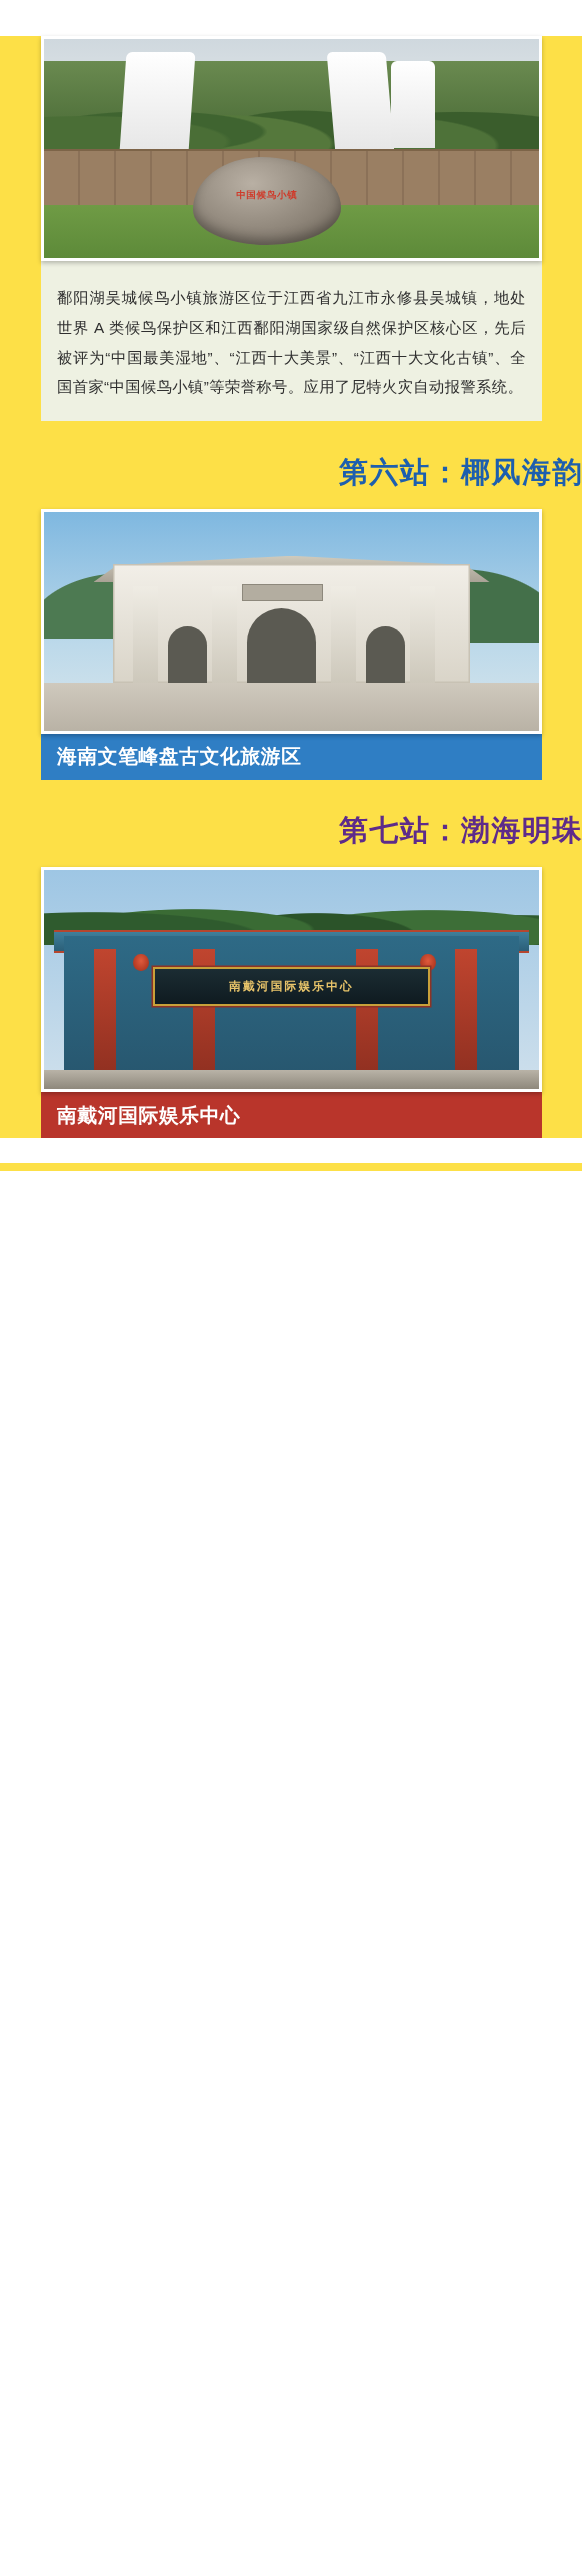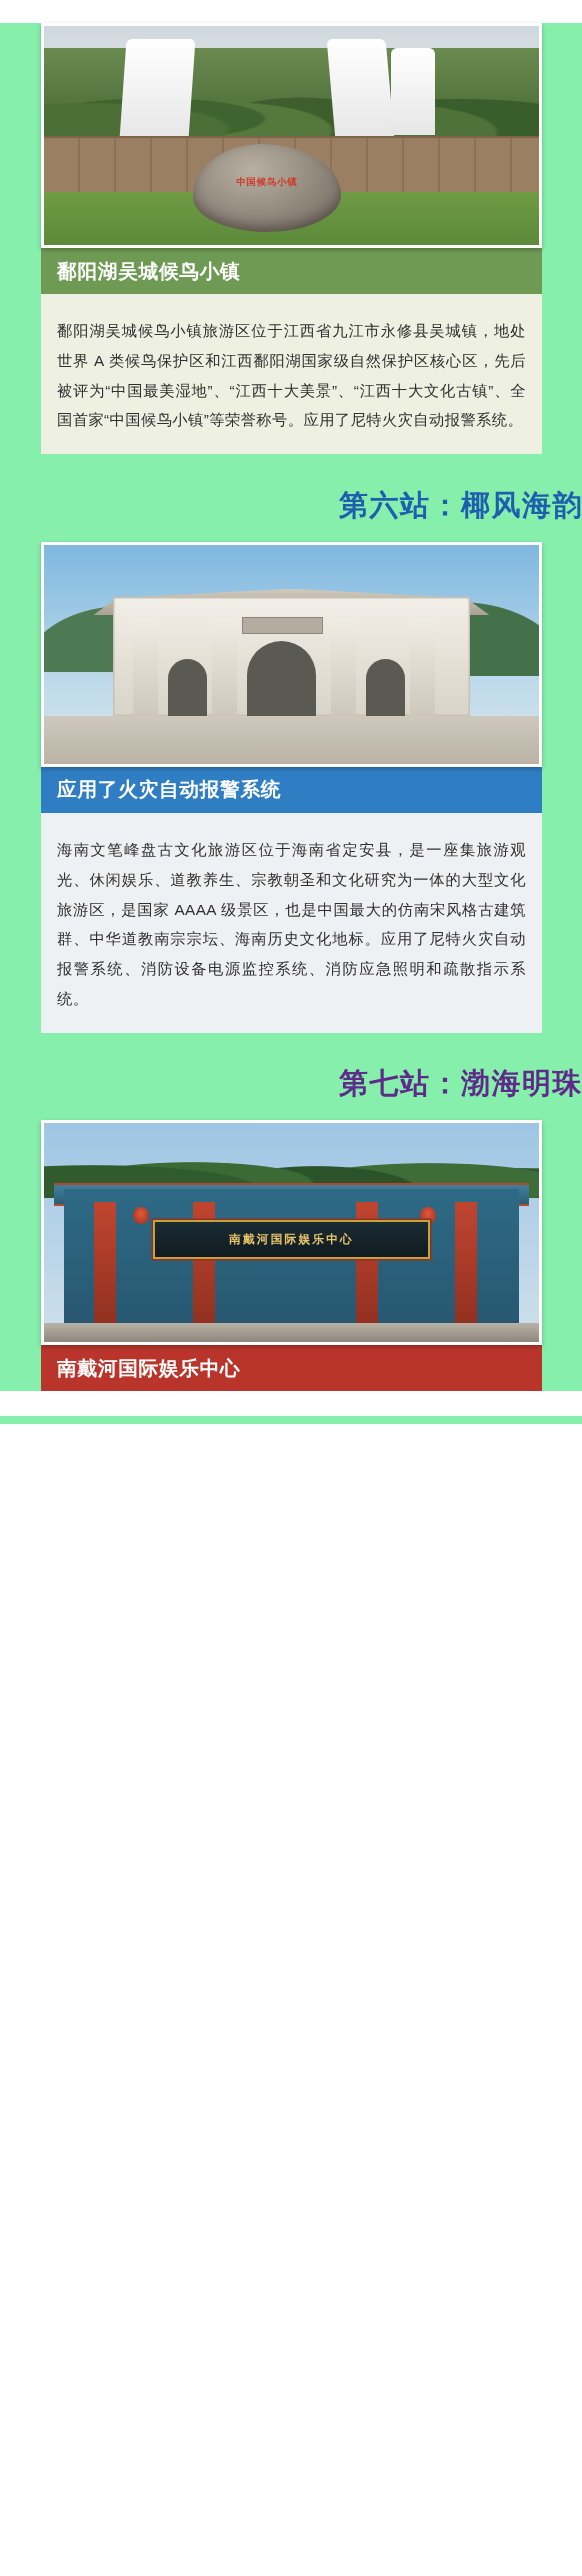--- a/index.html
+++ b/index.html
@@ -7,22 +7,22 @@
     padding: 0;
     background: #ffffff;
   }
   body {
     width: 583px;
     font-family: "Liberation Sans", "DejaVu Sans", sans-serif;
     -webkit-font-smoothing: antialiased;
   }
   .page {
     width: 583px;
-    margin: 4px auto;
-    background: #86efac;
+    margin: 17px auto;
+    background: #fde047;
     position: relative;
     overflow: hidden;
   }
 
   
   .section {
     position: relative;
     padding: 0 0 7.3px 0;
   }
 
@@ -221,21 +221,20 @@
         <div class="poyang-sculpt s2"></div>
         <div class="poyang-sculpt s3"></div>
         <div class="poyang-wall"></div>
         <div class="poyang-grass"></div>
         <div class="poyang-stone">
           <div class="poyang-stone-text">中国候鸟小镇</div>
         </div>
       </div>
     </div>
 
-    <div class="title-bar">鄱阳湖吴城候鸟小镇</div>
 
     <div class="body-block">鄱阳湖吴城候鸟小镇旅游区位于江西省九江市永修县吴城镇，地处世界 A 类候鸟保护区和江西鄱阳湖国家级自然保护区核心区，先后被评为“中国最美湿地”、“江西十大美景”、“江西十大文化古镇”、全国首家“中国候鸟小镇”等荣誉称号。应用了尼特火灾自动报警系统。</div>
   </div>
 
   <div class="section" id="sec-hainan">
     <div class="station-heading">
       <span class="part-a">第六站：</span><span class="part-b">椰风海韵</span>
     </div>
 
     <div class="photo-wrap">
@@ -250,23 +249,22 @@
         <div class="hn-arch a3"></div>
         <div class="hn-pillar p1"></div>
         <div class="hn-pillar p2"></div>
         <div class="hn-pillar p3"></div>
         <div class="hn-pillar p4"></div>
         <div class="hn-plaque"></div>
         <div class="hn-ground"></div>
       </div>
     </div>
 
-    <div class="title-bar">应用了火灾自动报警系统</div>
-
-    <div class="body-block">海南文笔峰盘古文化旅游区位于海南省定安县，是一座集旅游观光、休闲娱乐、道教养生、宗教朝圣和文化研究为一体的大型文化旅游区，是国家 AAAA 级景区，也是中国最大的仿南宋风格古建筑群、中华道教南宗宗坛、海南历史文化地标。应用了尼特火灾自动报警系统、消防设备电源监控系统、消防应急照明和疏散指示系统。</div>
+    <div class="title-bar">海南文笔峰盘古文化旅游区</div>
+
   </div>
 
   <div class="section" id="sec-bohai">
     <div class="station-heading">
       <span class="part-a">第七站：</span><span class="part-b">渤海明珠</span>
     </div>
 
     <div class="photo-wrap">
       <div class="photo">
         <div class="bh-sky"></div>

